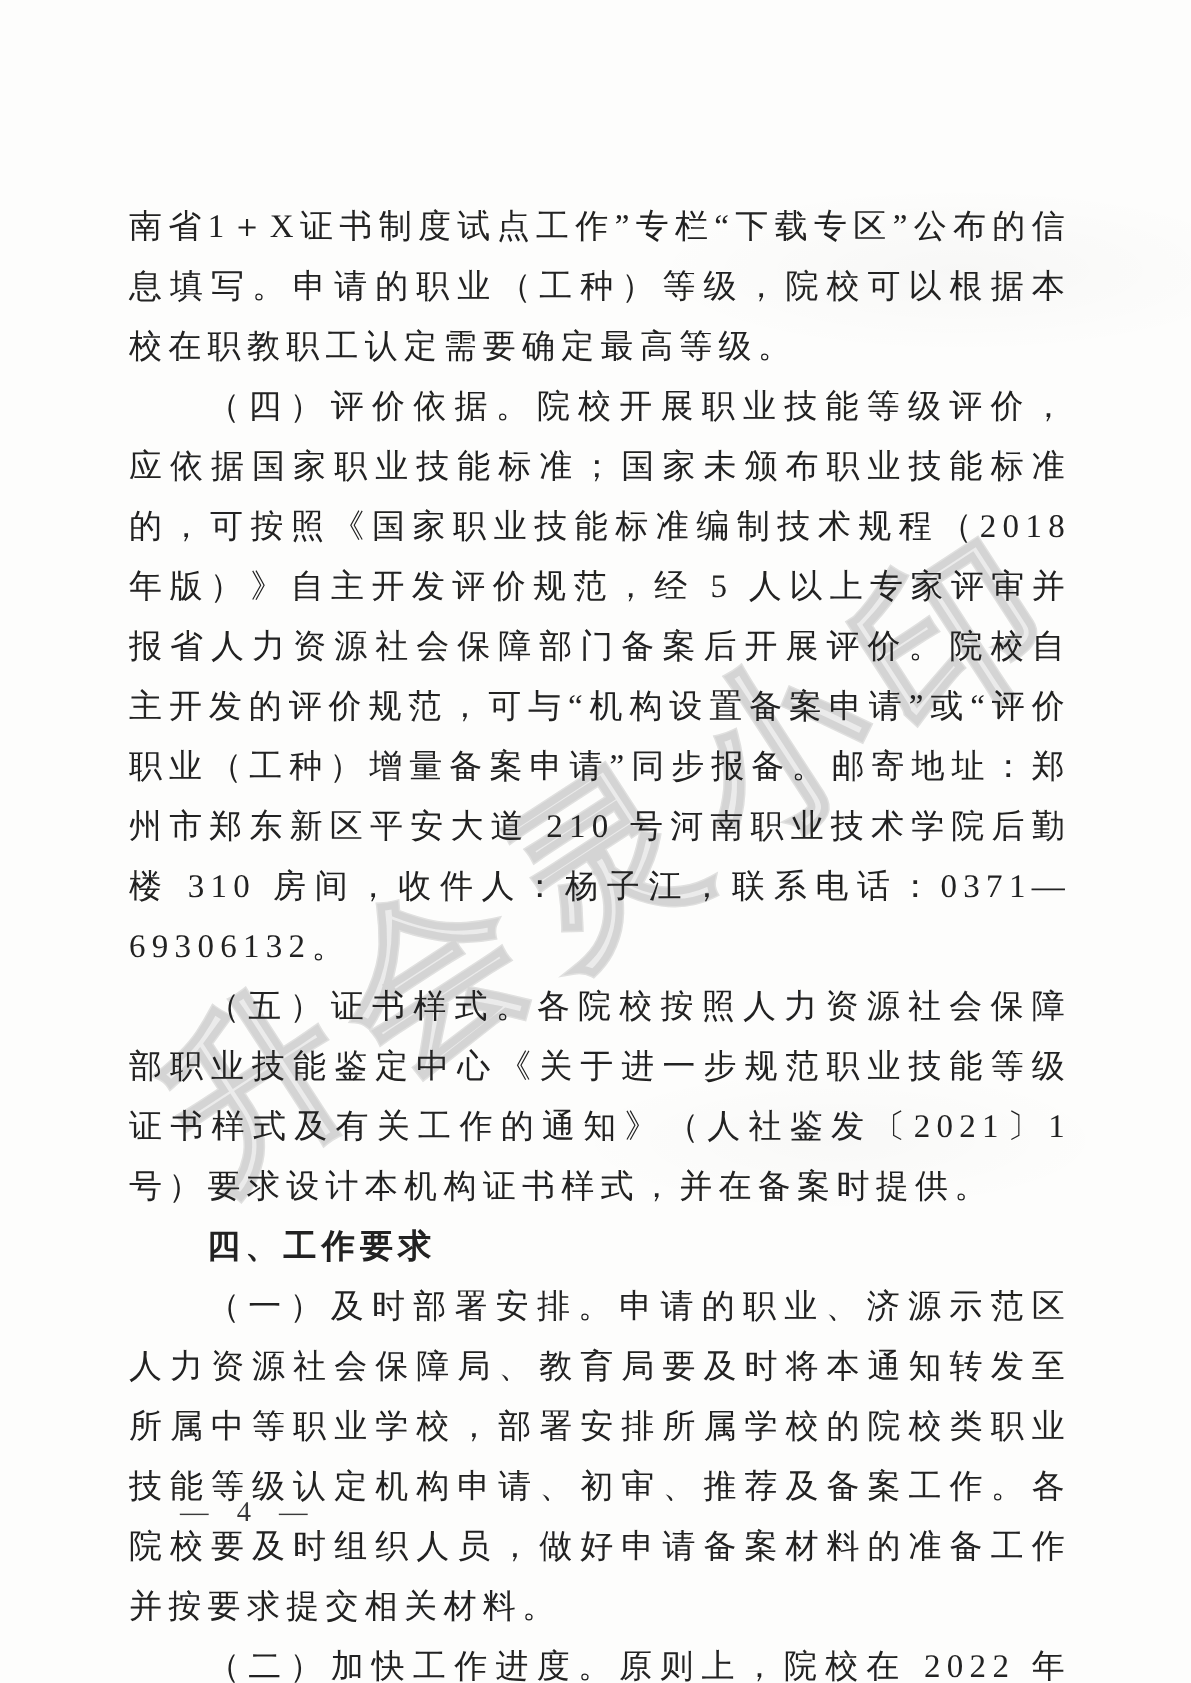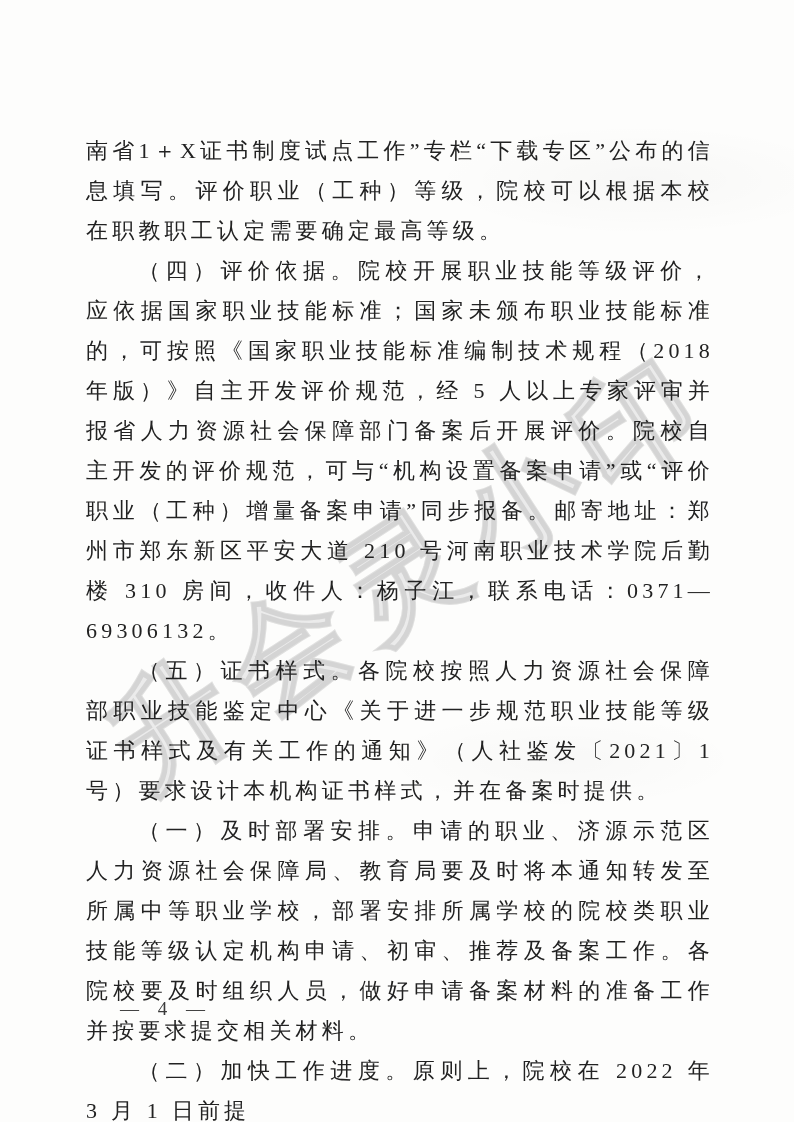--- a/index.html
+++ b/index.html
@@ -71,22 +71,23 @@
   }
 </style>
 </head>
 <body>
 
 <div class="page">
 
   <div class="watermark">升会灵小印</div>
 
   <div class="content">
-    <p class="para-continuation">南省1＋X证书制度试点工作”专栏“下载专区”公布的信息填写。评价职业（工种）等级，院校可以根据本校在职教职工认定需要确定最高等级。</p>
+    <p class="para-continuation">南省1＋X证书制度试点工作”专栏“下载专区”公布的信息填写。申请的职业（工种）等级，院校可以根据本校在职教职工认定需要确定最高等级。</p>
     <p class="para-indent">（四）评价依据。院校开展职业技能等级评价，应依据国家职业技能标准；国家未颁布职业技能标准的，可按照《国家职业技能标准编制技术规程（2018 年版）》自主开发评价规范，经 5 人以上专家评审并报省人力资源社会保障部门备案后开展评价。院校自主开发的评价规范，可与“机构设置备案申请”或“评价职业（工种）增量备案申请”同步报备。邮寄地址：郑州市郑东新区平安大道 210 号河南职业技术学院后勤楼 310 房间，收件人：杨子江，联系电话：0371—69306132。</p>
     <p class="para-indent">（五）证书样式。各院校按照人力资源社会保障部职业技能鉴定中心《关于进一步规范职业技能等级证书样式及有关工作的通知》（人社鉴发〔2021〕1 号）要求设计本机构证书样式，并在备案时提供。</p>
+    <p class="section-heading">四、工作要求</p>
     <p class="para-indent">（一）及时部署安排。申请的职业、济源示范区人力资源社会保障局、教育局要及时将本通知转发至所属中等职业学校，部署安排所属学校的院校类职业技能等级认定机构申请、初审、推荐及备案工作。各院校要及时组织人员，做好申请备案材料的准备工作并按要求提交相关材料。</p>
     <p class="para-indent">（二）加快工作进度。原则上，院校在 2022 年 3 月 1 日前提</p>
   </div>
 
   <div class="page-number">— 4 —</div>
 
 </div>
 
 </body></html>

